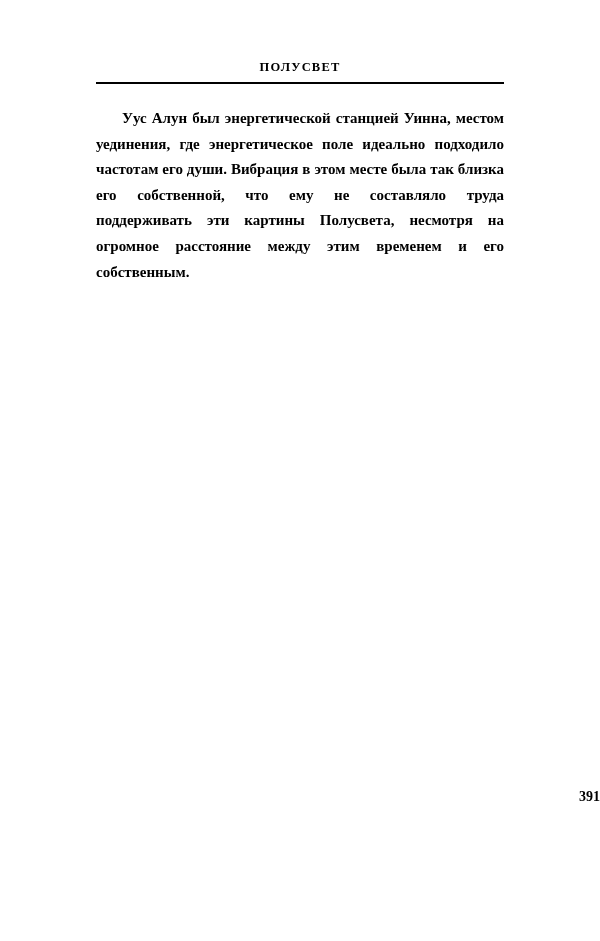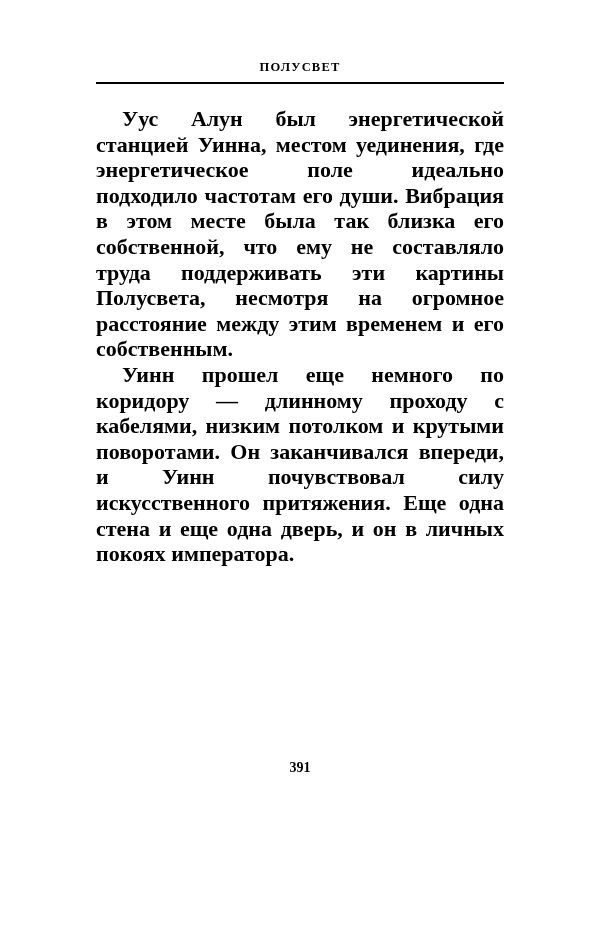--- a/index.html
+++ b/index.html
@@ -40,43 +40,42 @@
     border-top: 2px solid #000;
     margin: 0 0 22px 0;
     height: 0;
   }
   .body-text p {
     margin: 0;
     text-align: justify;
     text-justify: inter-word;
     font-family: "Liberation Serif", serif;
     font-weight: bold;
-    font-size: 22px;
+    font-size: 15px;
     line-height: 25.6px;
     text-indent: 26px;
     hyphens: manual;
     word-spacing: 0.2px;
   }
   .folio {
     position: absolute;
     left: 0;
     right: 0;
-    top: 760px;
-    text-align: center;
+    top: 789px;
+    text-align: right;
     font-family: "Liberation Serif", serif;
     font-weight: bold;
     font-size: 14px;
   }
 </style>
 </head>
 <body>
 
 <div class="page">
   <div class="page-inner">
     <div class="running-head">ПОЛУСВЕТ</div>
     <hr class="head-rule">
     <div class="body-text">
       <p>Уус Алун был энергетической станцией Уинна, местом уединения, где энергетическое поле идеально подходило частотам его души. Вибрация в этом месте была так близка его собственной, что ему не составляло труда поддерживать эти картины Полусвета, несмотря на огромное расстояние между этим временем и его собственным.</p>
-      <p>Уинн прошел еще немного по коридору — длинному проходу с кабелями, низким потолком и крутыми поворотами. Он заканчивался впереди, и Уинн почувствовал силу искусственного притяжения. Еще одна стена и еще одна дверь, и он в личных покоях императора.</p>
     </div>
   </div>
   <div class="folio">391</div>
 </div>
 
 </body></html>

